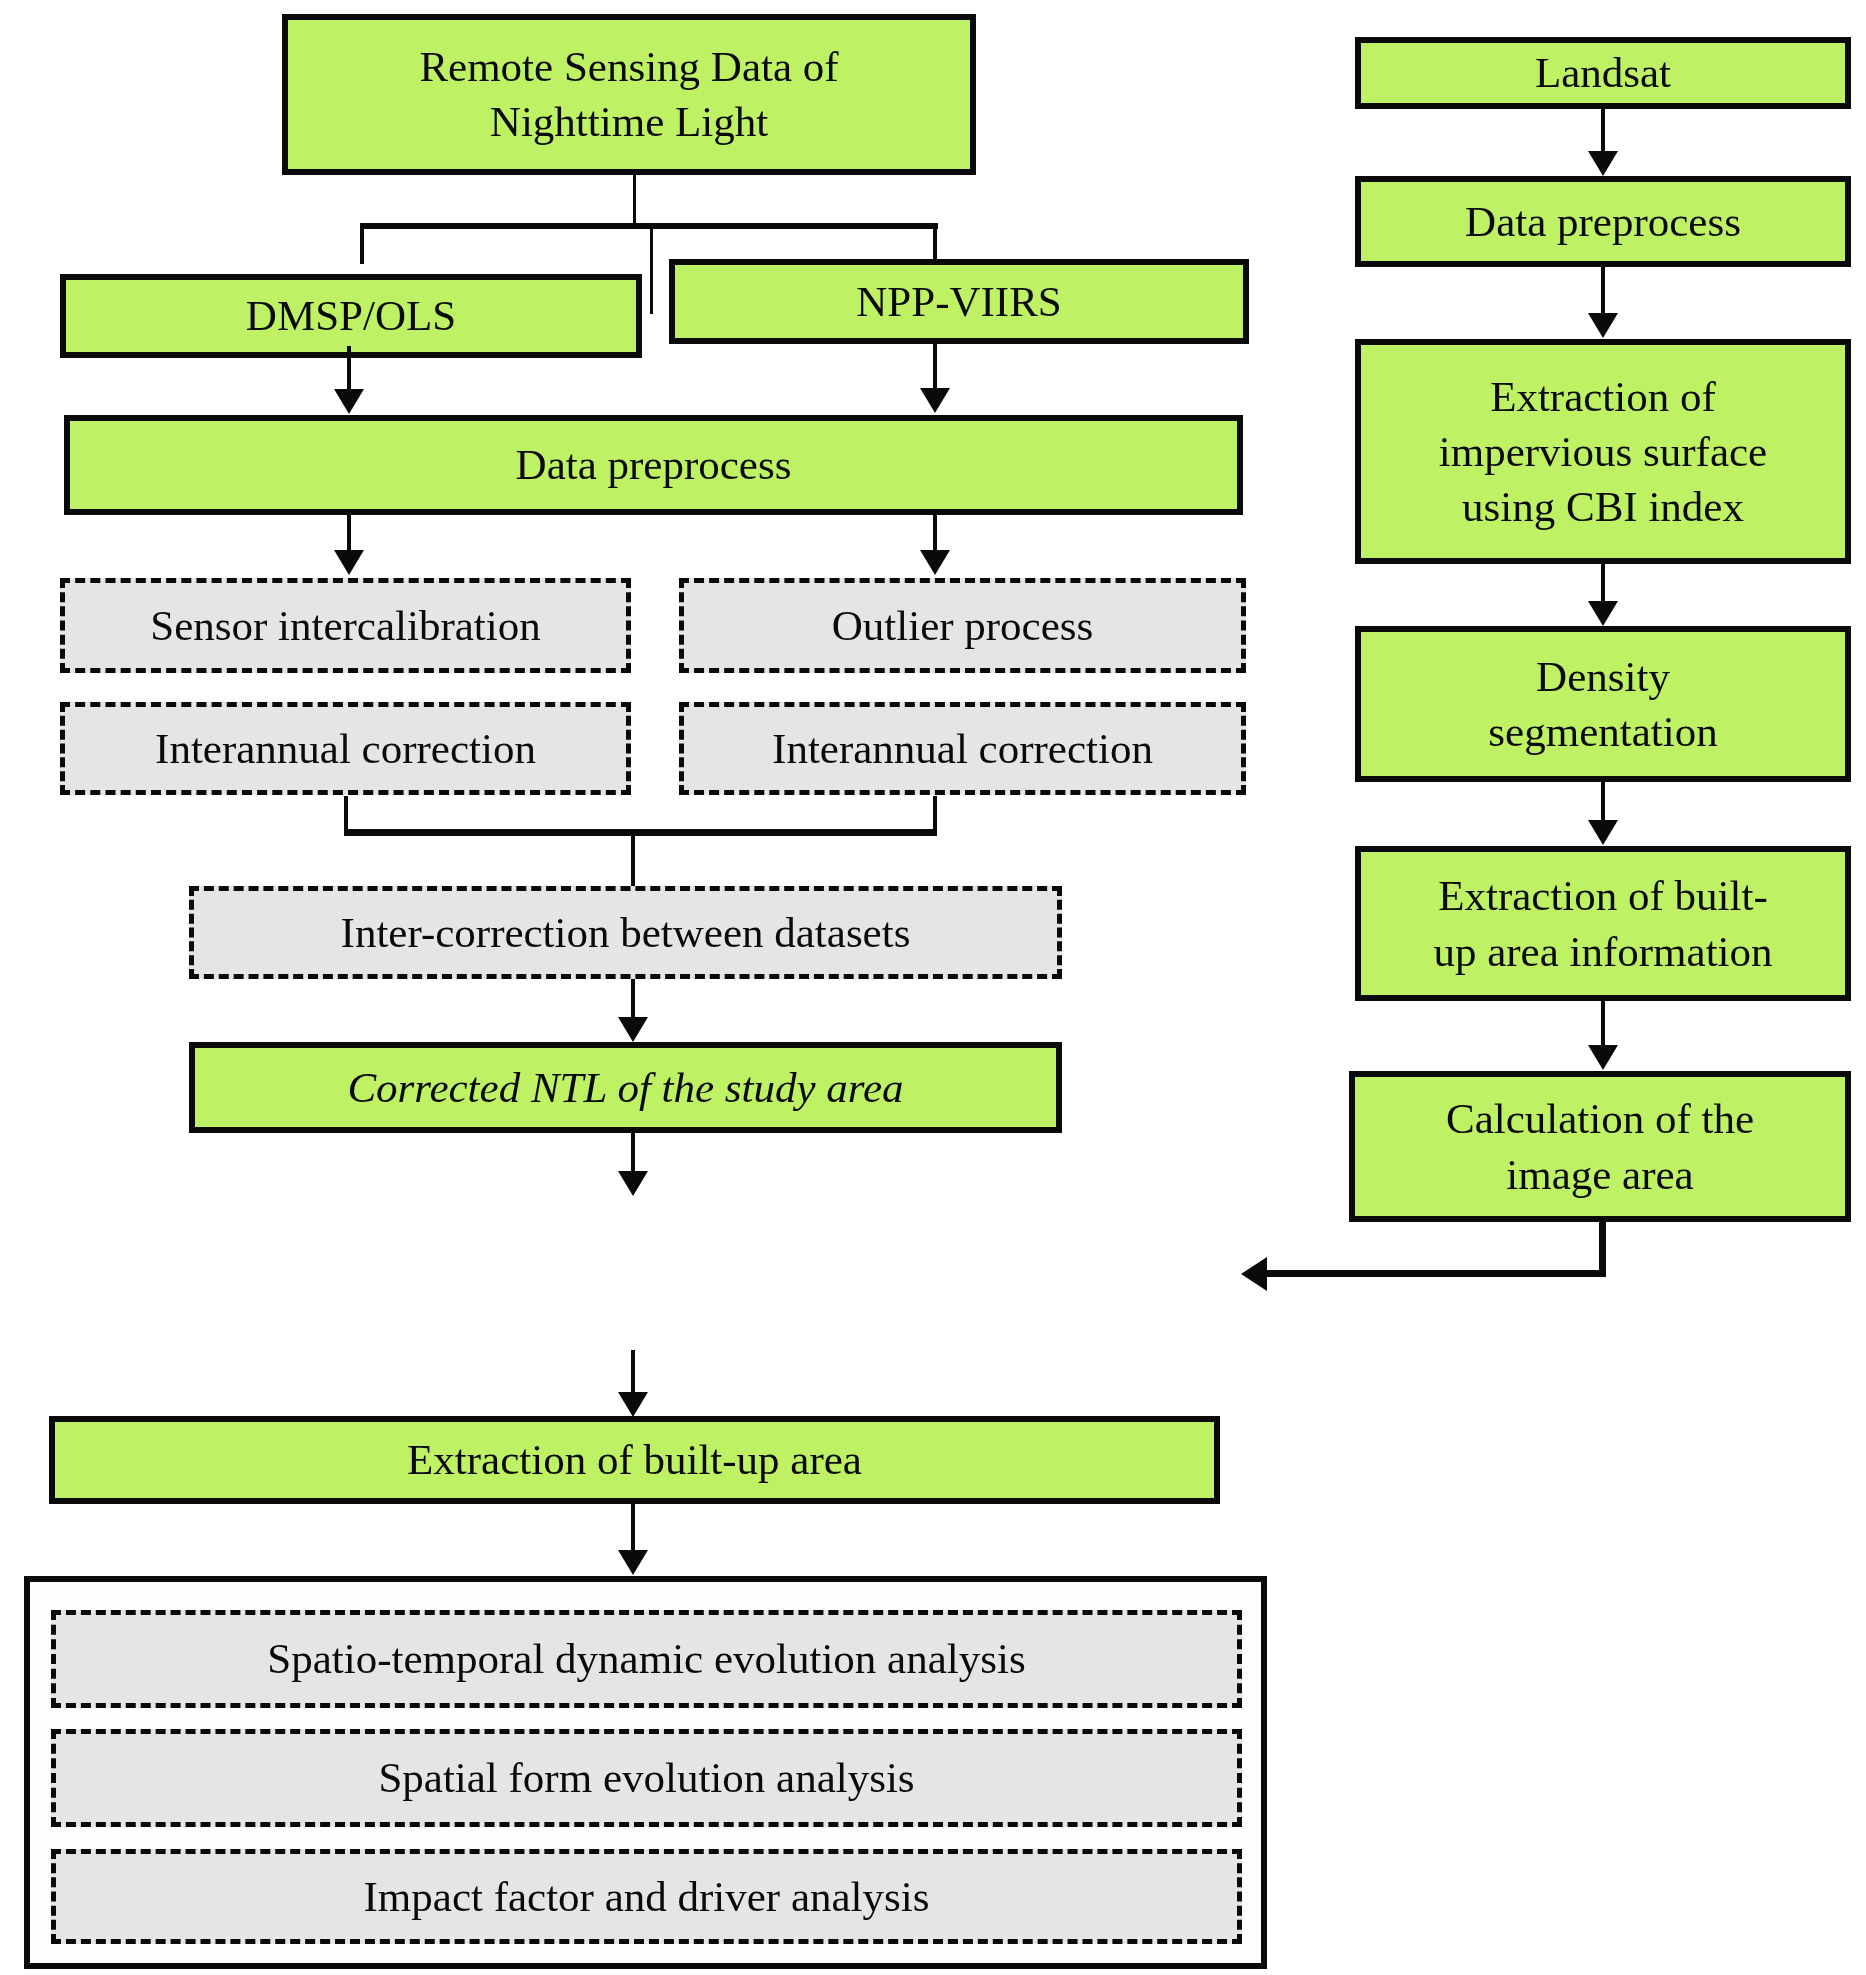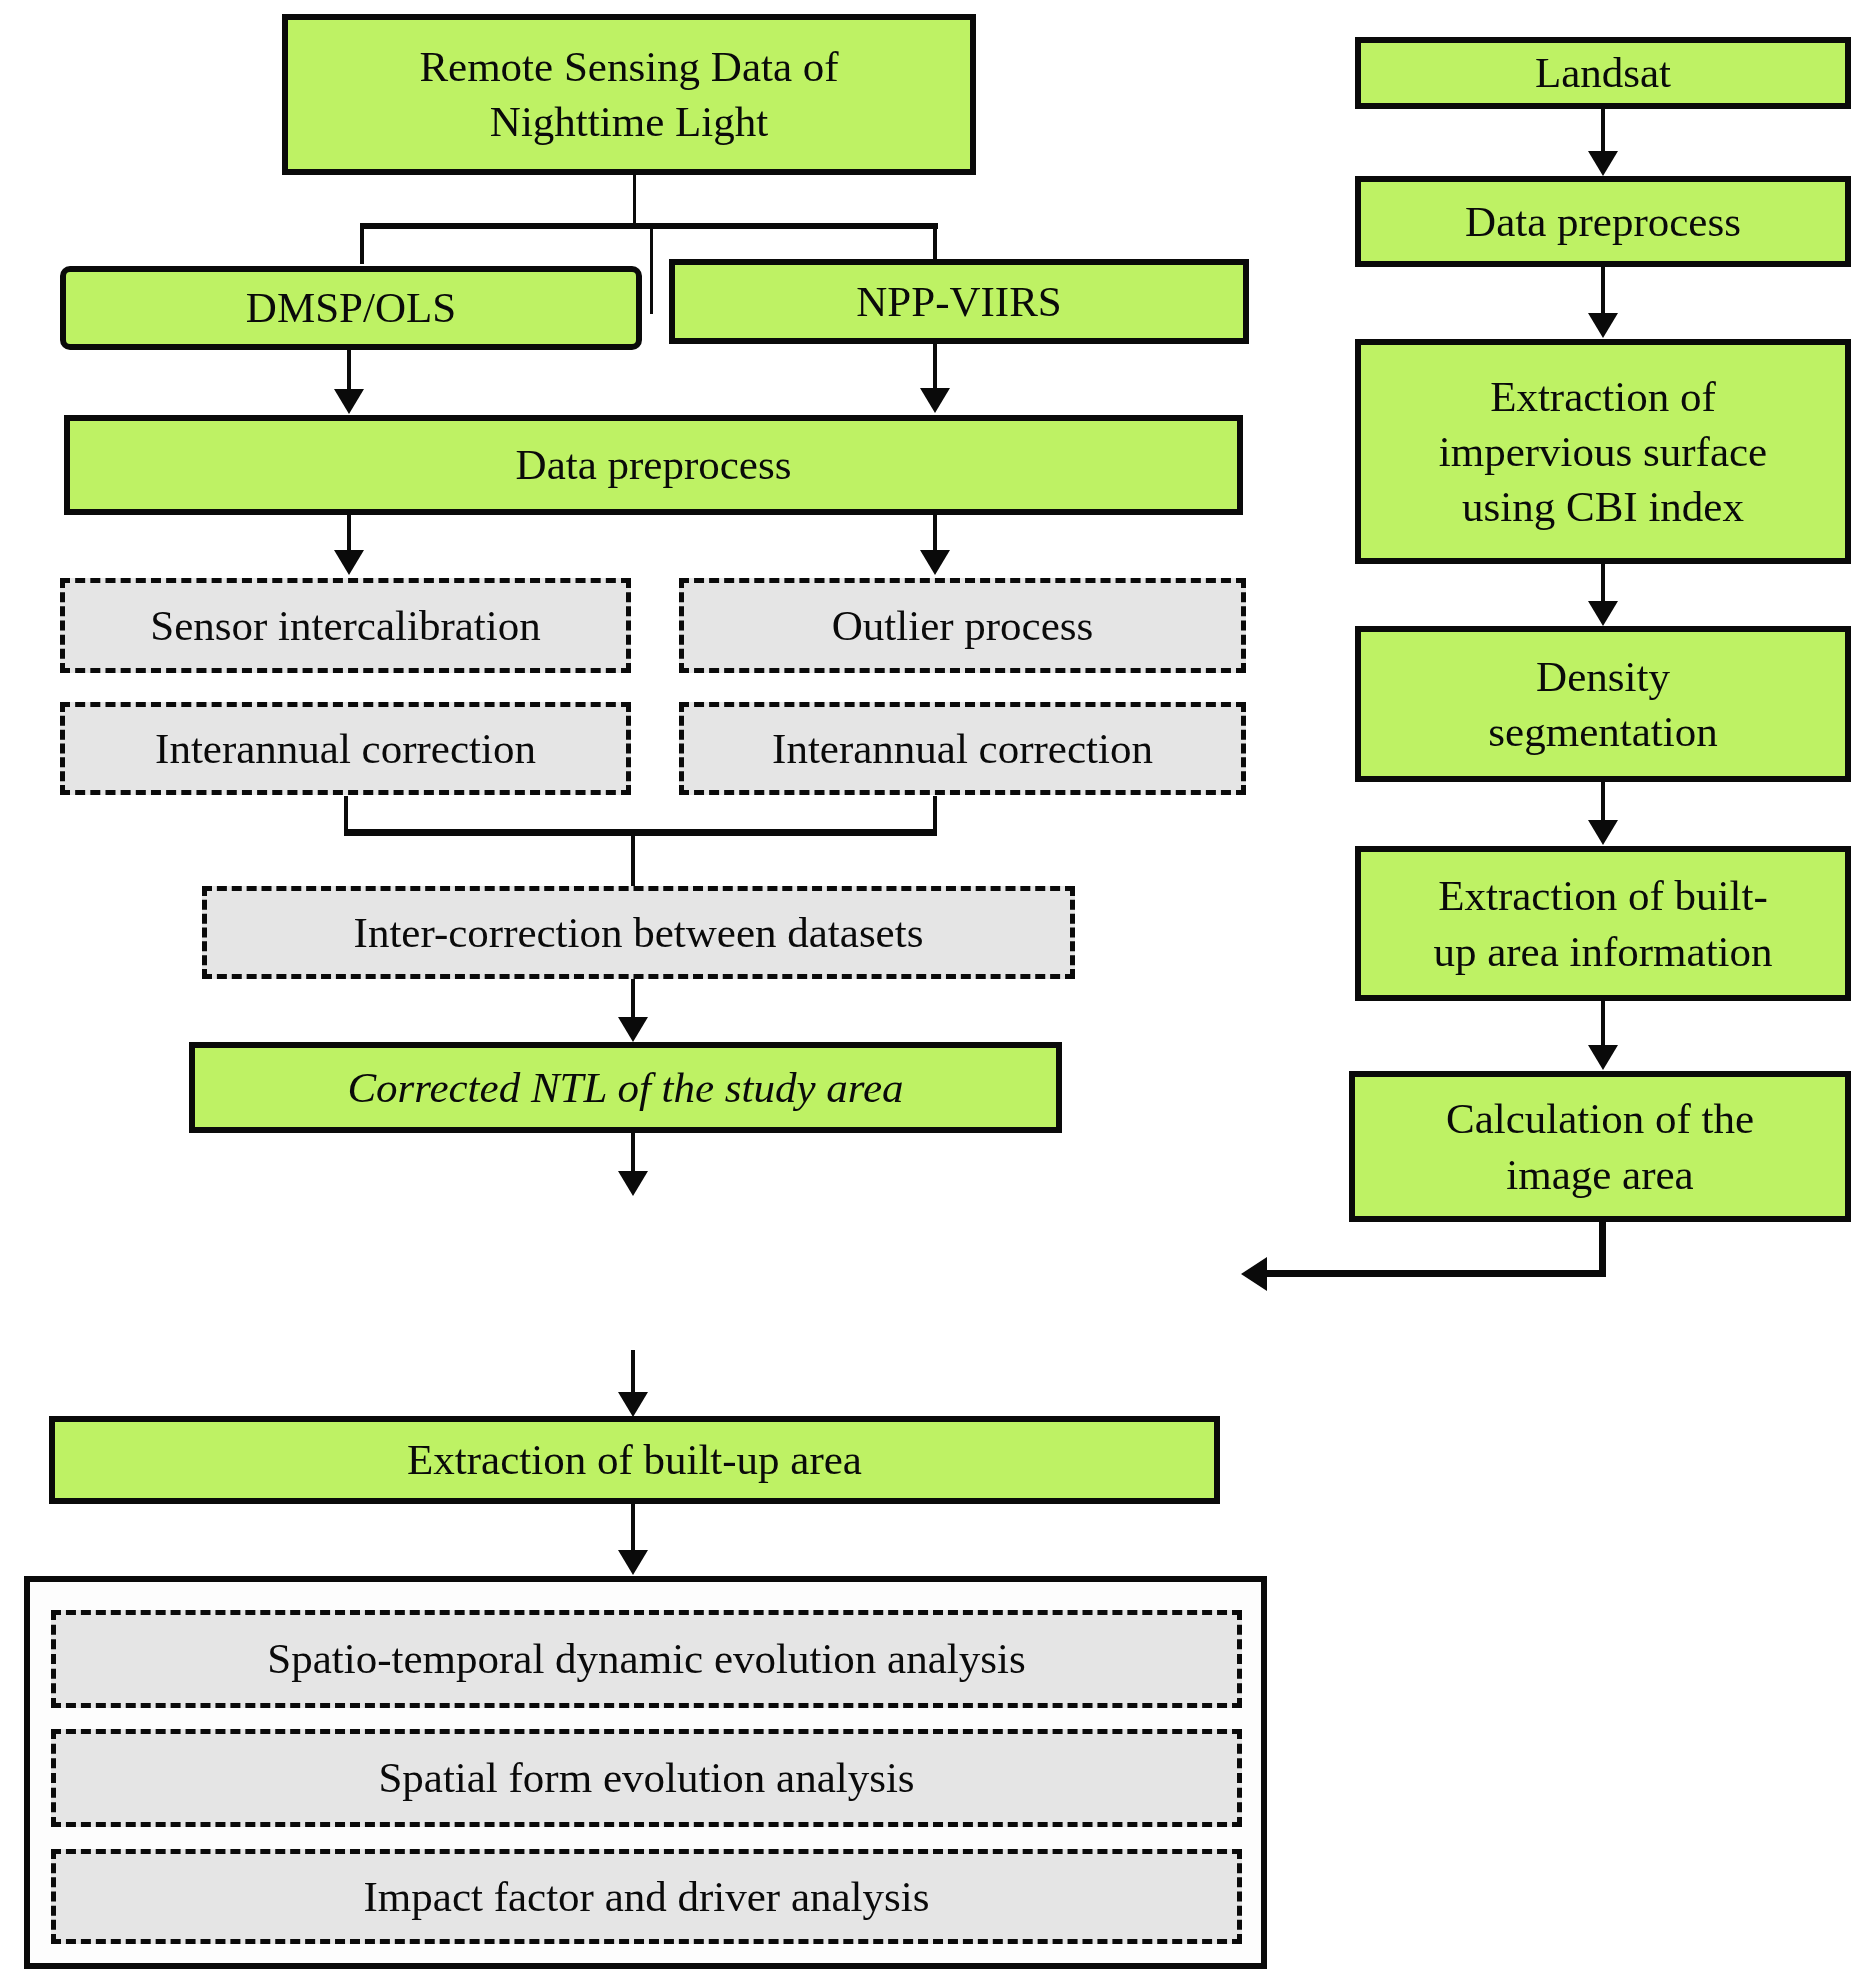--- a/index.html
+++ b/index.html
@@ -59,21 +59,21 @@
 </head>
 <body>
 
 <div id="canvas">
 
   <div class="box" style="left:282px;top:13.5px;width:694px;height:161px;">
     <div>Remote Sensing Data of</div>
     <div>Nighttime Light</div>
   </div>
 
-  <div class="box" style="left:60px;top:266px;width:582px;height:84px;border-radius:10px;">
+  <div class="box" style="left:60px;top:274px;width:582px;height:84px;">
     <span>DMSP/OLS</span>
   </div>
 
   <div class="box" style="left:669px;top:259px;width:580px;height:85px;">
     <span>NPP-VIIRS</span>
   </div>
 
   <div class="box" style="left:64px;top:415px;width:1179px;height:100px;">
     <span>Data preprocess</span>
   </div>
@@ -87,21 +87,21 @@
   </div>
 
   <div class="box dashed" style="left:60px;top:702px;width:571px;height:93px;">
     <span>Interannual correction</span>
   </div>
 
   <div class="box dashed" style="left:679px;top:702px;width:567px;height:93px;">
     <span>Interannual correction</span>
   </div>
 
-  <div class="box dashed" style="left:202px;top:886px;width:873px;height:93px;">
+  <div class="box dashed" style="left:189px;top:886px;width:873px;height:93px;">
     <span>Inter-correction between datasets</span>
   </div>
 
   <div class="box" style="left:189px;top:1042px;width:873px;height:91px;font-style:italic;">
     <span>Corrected NTL of the study area</span>
   </div>
 
 
   <div class="box" style="left:49px;top:1416px;width:1171px;height:88px;">
     <span>Extraction of built-up area</span>

